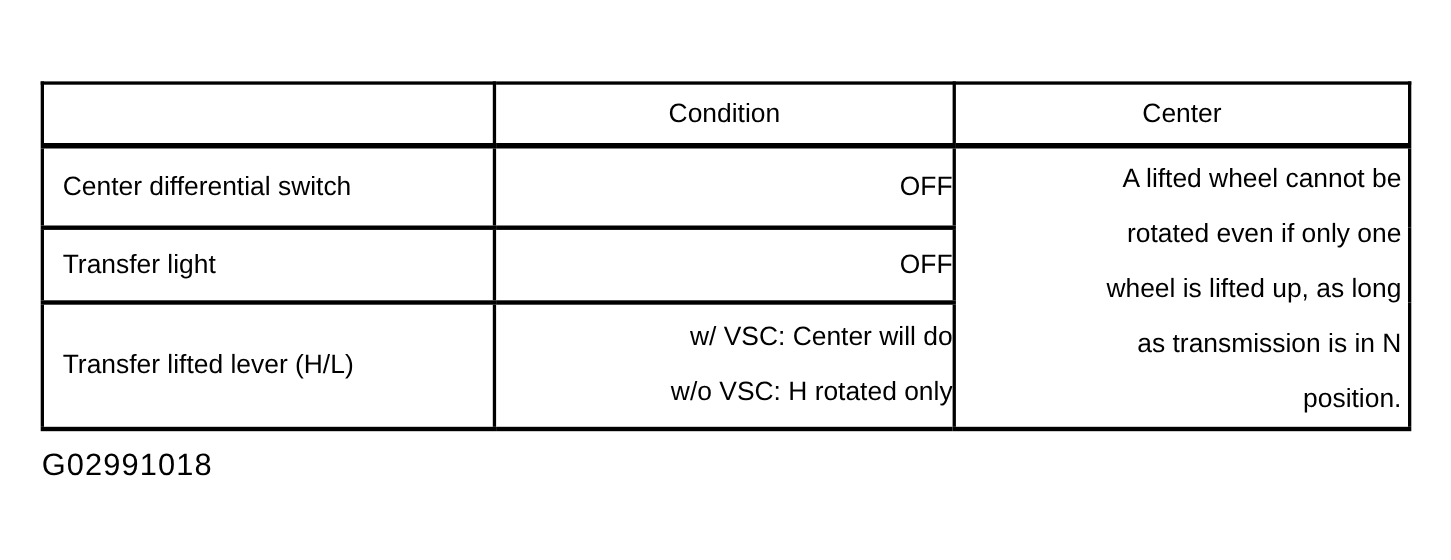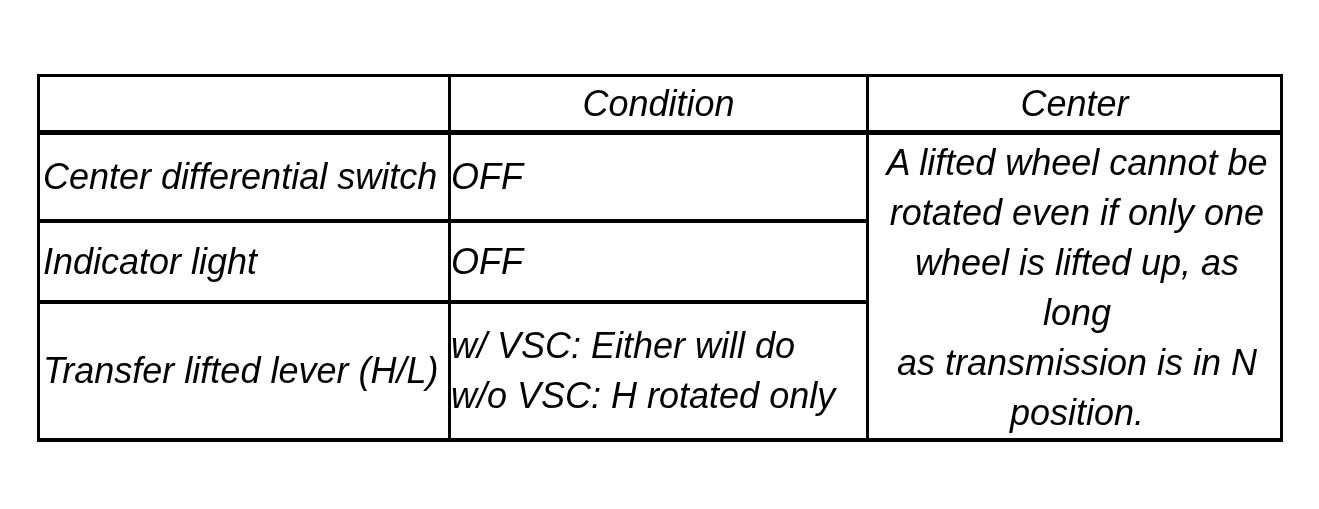--- a/index.html
+++ b/index.html
@@ -22,52 +22,51 @@
     top: 74px;
     width: 1243px;
     border-collapse: collapse;
     table-layout: fixed;
   }
   .spec-table th,
   .spec-table td {
     border: 3px solid #000000;
     border-top-width: 3px;
     border-bottom-width: 4px;
-    font-size: 36px;
+    font-size: 24px;
     font-weight: 400;
     color: #000000;
     padding: 0;
     overflow: hidden;
-    font-style: italic;
   }
   .spec-table thead th {
     border-bottom-width: 5px;
     text-align: center;
     vertical-align: middle;
   }
   .spec-table tr.header-row { height: 57px; }
   .spec-table tr.row-1 { height: 74px; }
   .spec-table tr.row-2 { height: 68px; }
   .spec-table tr.row-3 { height: 115px; }
 
   .spec-table td.label-cell {
     text-align: left;
     vertical-align: middle;
-    padding-left: 3px;
+    padding-left: 17px;
   }
   .spec-table td.cond-cell {
-    text-align: left;
+    text-align: right;
     vertical-align: middle;
   }
   .spec-table td.cond-cell .cond-line {
     display: block;
     line-height: 50px;
   }
   .spec-table td.wheel-cell {
-    text-align: center;
+    text-align: right;
     vertical-align: top;
     padding: 3px 6px 0 11px;
     line-height: 50px;
   }
   .spec-table td.wheel-cell .note-line {
     display: block;
   }
   .figure-id {
     position: absolute;
     left: 38px;
@@ -102,27 +101,28 @@
         <td class="cond-cell">OFF</td>
         <td class="wheel-cell" rowspan="3">
           <span class="note-line">A lifted wheel cannot be</span>
           <span class="note-line">rotated even if only one</span>
           <span class="note-line">wheel is lifted up, as long</span>
           <span class="note-line">as transmission is in N</span>
           <span class="note-line">position.</span>
         </td>
       </tr>
       <tr class="row-2">
-        <td class="label-cell">Indicator light</td>
+        <td class="label-cell">Transfer light</td>
         <td class="cond-cell">OFF</td>
       </tr>
       <tr class="row-3">
         <td class="label-cell">Transfer lifted lever (H/L)</td>
         <td class="cond-cell">
-          <span class="cond-line">w/ VSC: Either will do</span>
+          <span class="cond-line">w/ VSC: Center will do</span>
           <span class="cond-line">w/o VSC: H rotated only</span>
         </td>
       </tr>
     </tbody>
   </table>
 
+  <div class="figure-id">G02991018</div>
 
 </div>
 
 </body></html>

